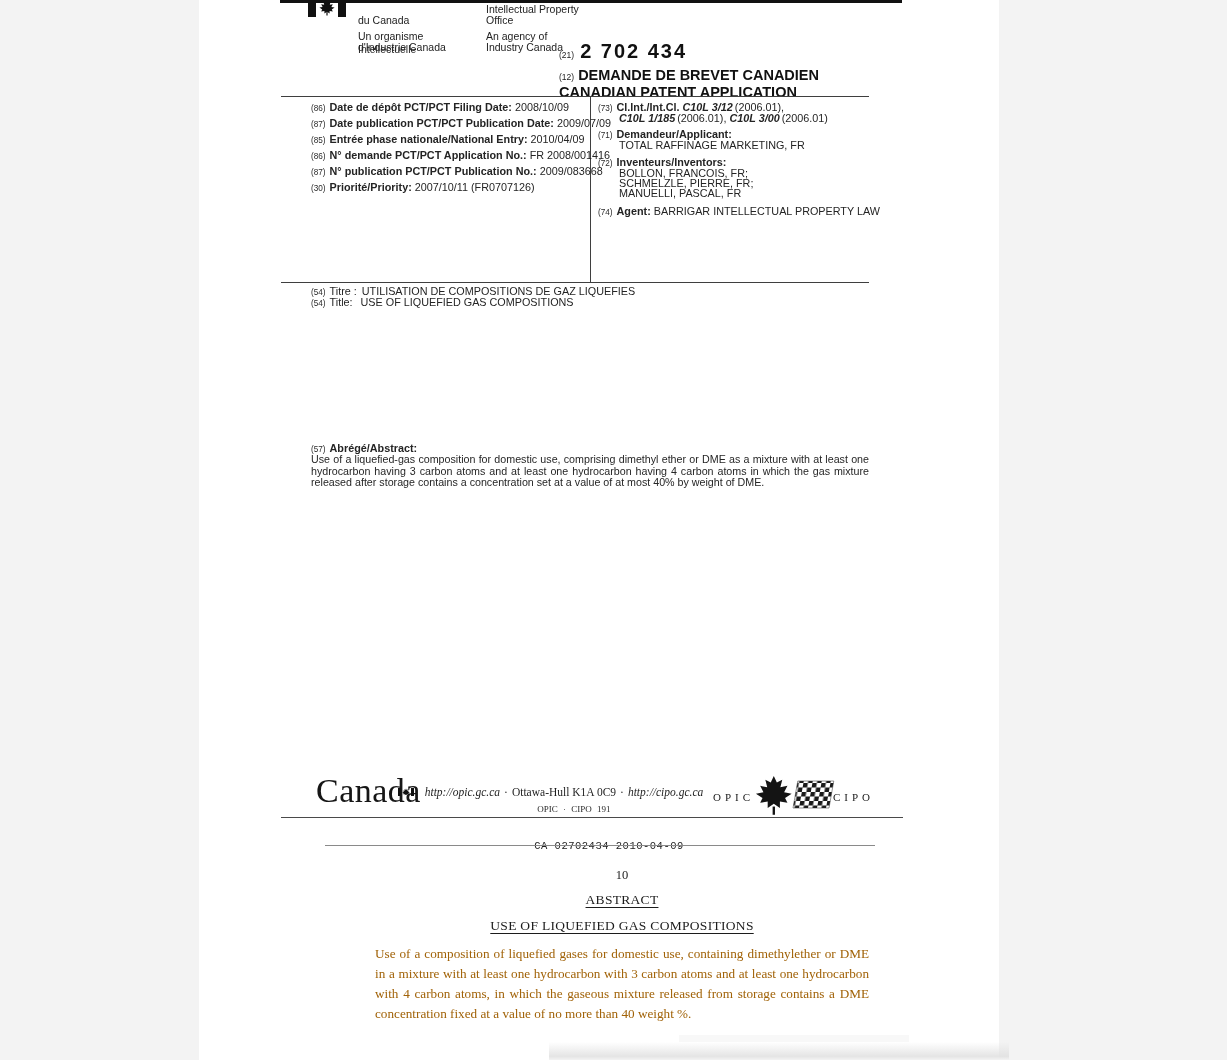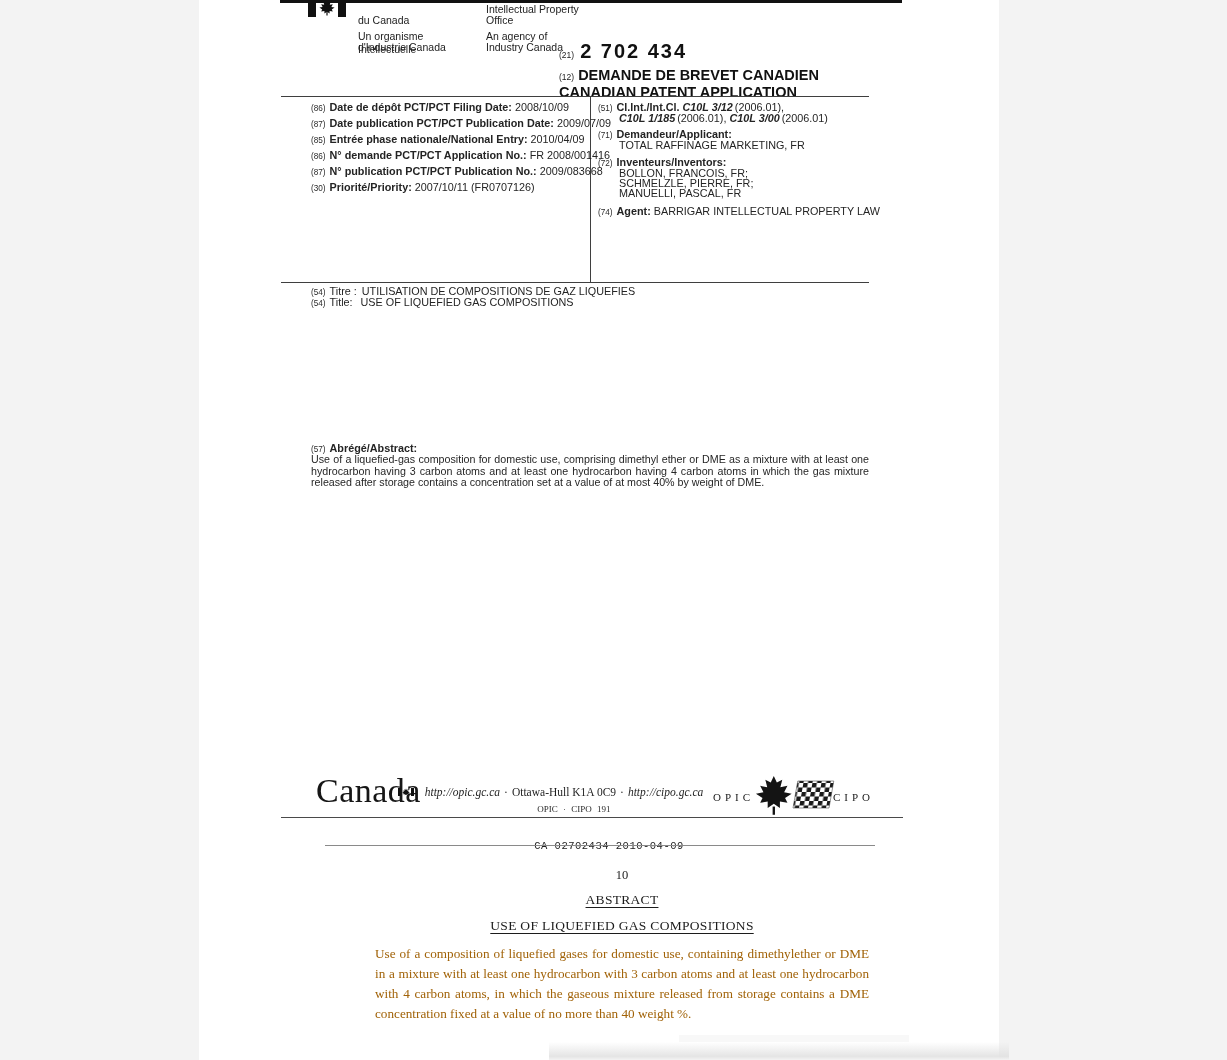--- a/index.html
+++ b/index.html
@@ -115,21 +115,21 @@
     <span class="bcode">(86)</span><span class="blabel">N° demande PCT/PCT Application No.:</span><span class="bval">FR 2008/001416</span>
   </div>
   <div class="abs brow" style="left:112px;top:165px;">
     <span class="bcode">(87)</span><span class="blabel">N° publication PCT/PCT Publication No.:</span><span class="bval">2009/083668</span>
   </div>
   <div class="abs brow" style="left:112px;top:181px;">
     <span class="bcode">(30)</span><span class="blabel">Priorité/Priority:</span><span class="bval">2007/10/11 (FR0707126)</span>
   </div>
 
   <div class="abs brow" style="left:399px;top:101px;">
-    <span class="bcode">(51)</span><span class="blabel">Cl.Int./Int.Cl.</span>
+    <span class="bcode">(73)</span><span class="blabel">Cl.Int./Int.Cl.</span>
     <span class="iclass">C10L 3/12</span><span class="yr">(2006.01),</span>
   </div>
   <div class="abs brow" style="left:420px;top:112px;">
     <span class="iclass">C10L 1/185</span><span class="yr">(2006.01),</span>
     <span class="iclass">C10L 3/00</span><span class="yr">(2006.01)</span>
   </div>
 
   <div class="abs brow" style="left:399px;top:128px;">
     <span class="bcode">(71)</span><span class="blabel">Demandeur/Applicant:</span>
   </div>

